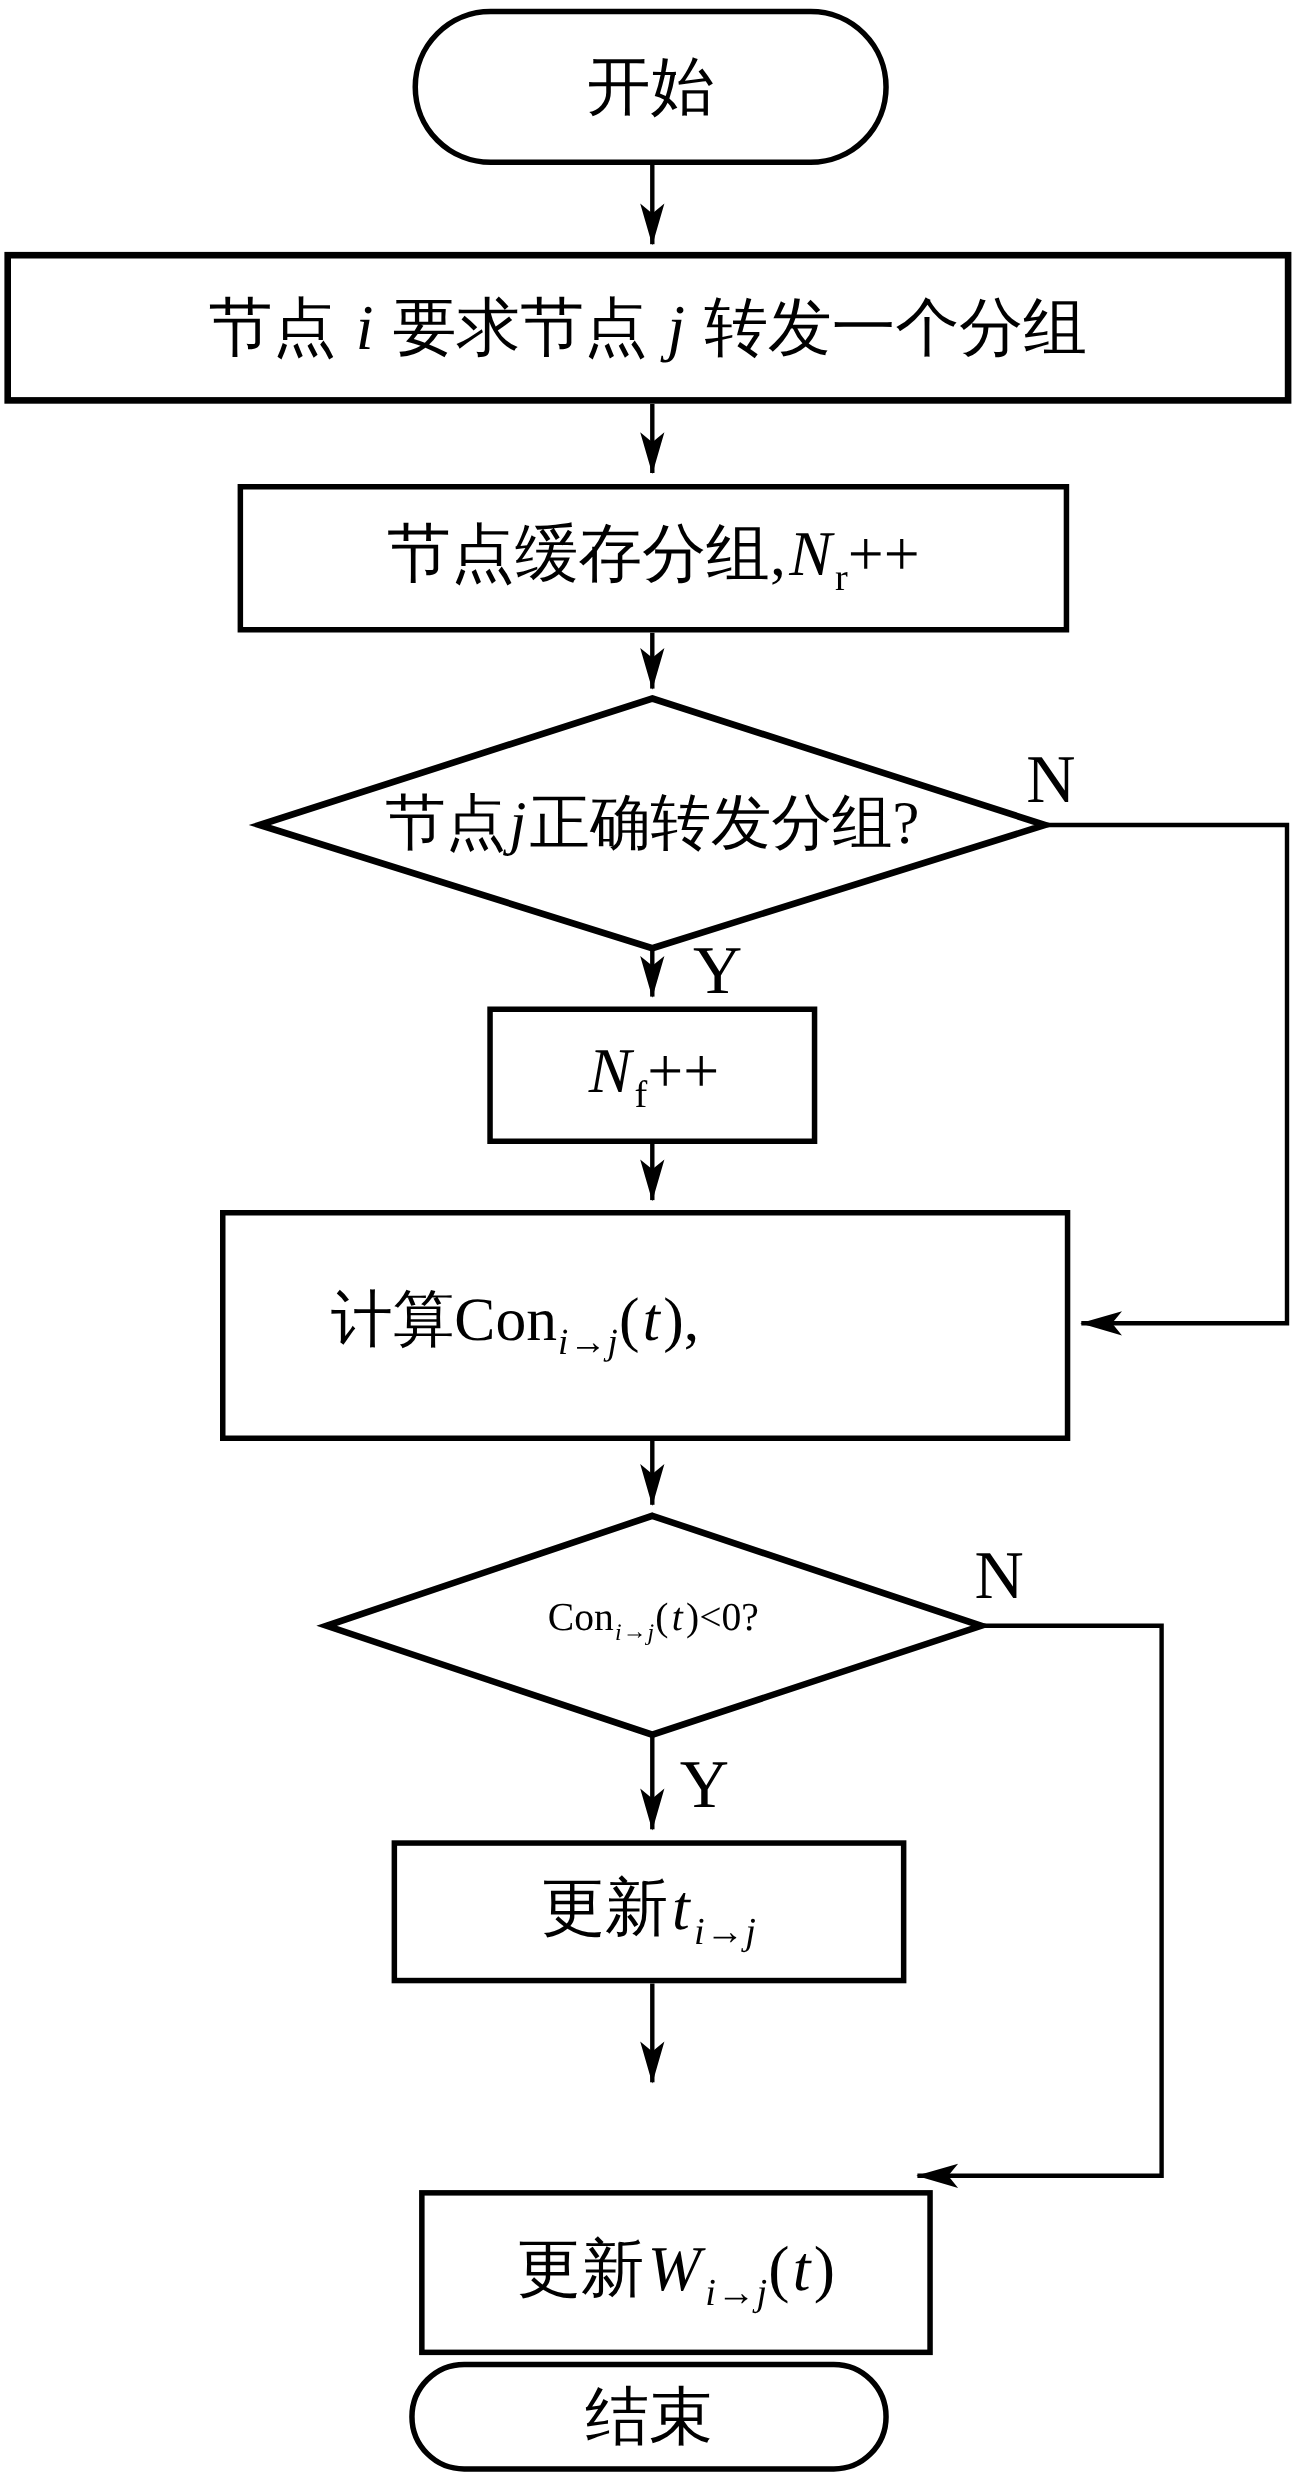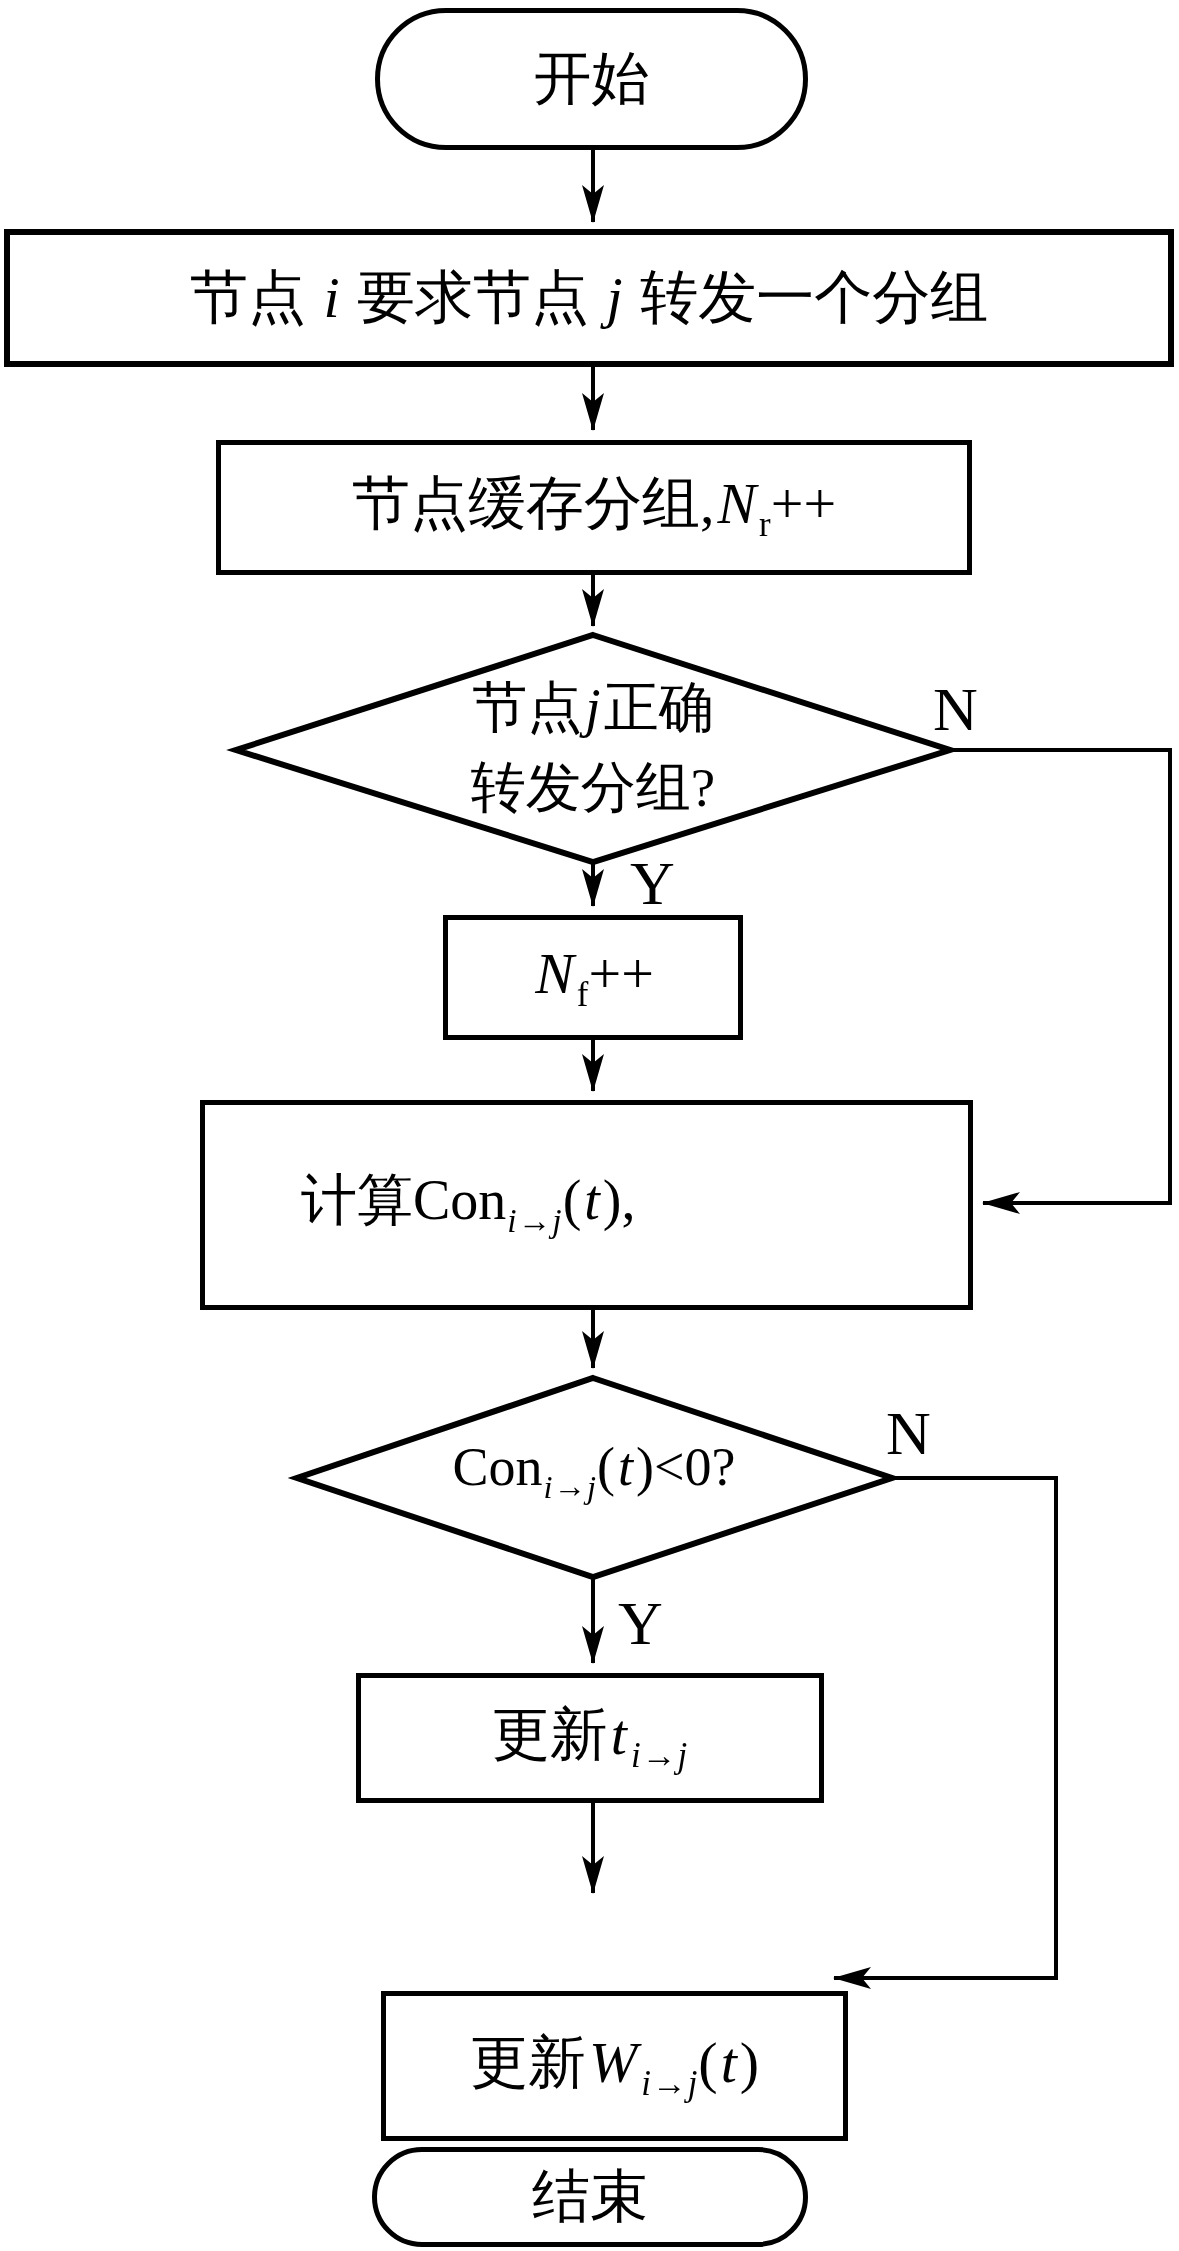--- a/index.html
+++ b/index.html
@@ -10,32 +10,32 @@
   }
   #lines{position:absolute;left:0;top:0;width:1179px;height:2251px;}
   .node{
     position:absolute;box-sizing:border-box;border:5px solid #000;background:#fff;
     display:flex;align-items:center;justify-content:center;text-align:center;
     font-size:58px;line-height:1.2;white-space:nowrap;
   }
   .terminator{border-radius:999px;}
   .lbl{position:absolute;font-size:62px;line-height:1;white-space:nowrap;}
   .dtext{
-    position:absolute;display:flex;flex-direction:column;align-items:center;justify-content:center;
+    position:absolute;display:flex;flex-direction:row;align-items:center;justify-content:center;
     text-align:center;white-space:nowrap;
   }
   .it{font-style:italic;padding:0 3px;}
   .sub{font-size:0.60em;vertical-align:-0.38em;}
   .sub.it{padding:0 1px;}
   #node-request{border-width:6px;}
   #node-calc{justify-content:flex-start;}
   #calc-inner{display:flex;flex-direction:column;align-items:flex-start;gap:16px;
     padding-left:96px;font-size:56px;line-height:1.0;text-align:left;}
   #d1-text{left:393px;top:662px;width:400px;height:172px;font-size:55px;line-height:80px;}
-  #d2-text{left:373px;top:1442px;width:442px;height:70px;font-size:54px;line-height:70px;}
+  #d2-text{left:373px;top:1442px;width:442px;height:70px;font-size:36px;line-height:70px;}
 </style>
 </head>
 <body>
 
 <div id="stage">
 
   <svg id="lines" viewBox="0 0 1179 2251" xmlns="http://www.w3.org/2000/svg">
     <defs>
       <marker id="ah" markerUnits="userSpaceOnUse" markerWidth="44" markerHeight="26" refX="37" refY="11" orient="auto" style="overflow:visible">
         <path d="M0,0 L38,11 L0,22 L9,11 Z" fill="#000"></path>

